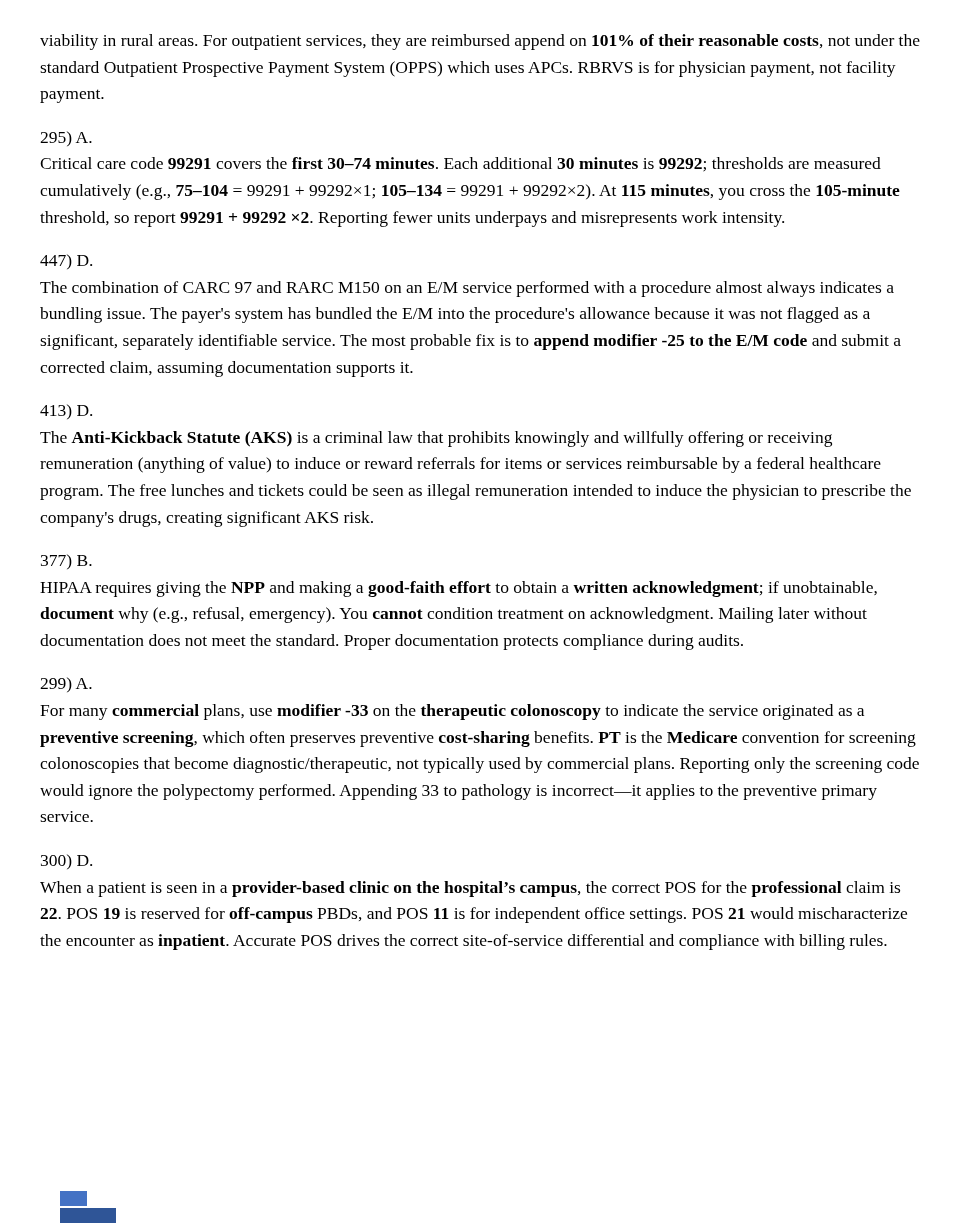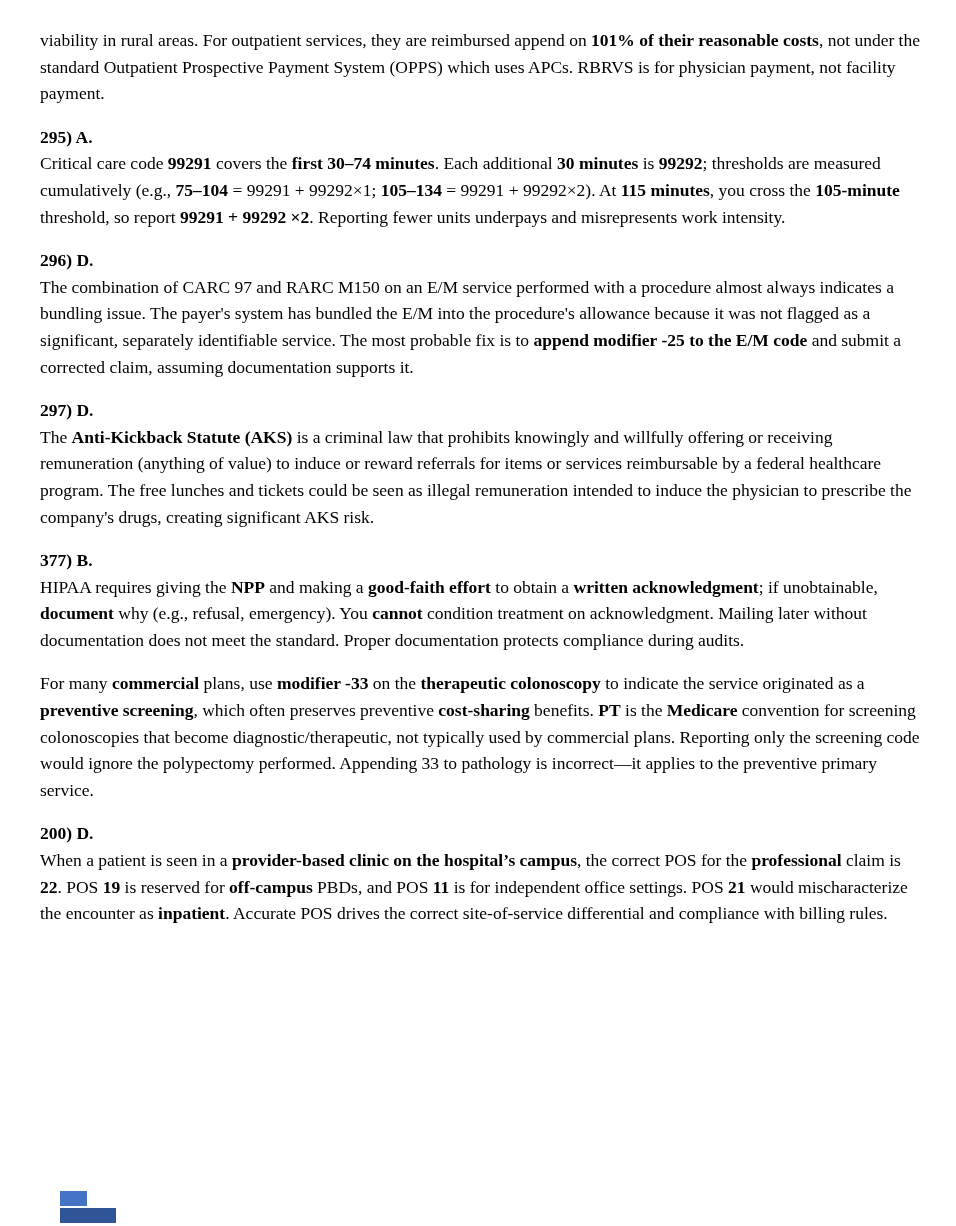--- a/index.html
+++ b/index.html
@@ -17,21 +17,21 @@
   }
   .content {
     position: absolute;
     left: 40px;
     top: 27px;
     width: 882px;
     font-size: 17.5px;
     line-height: 26.6px;
   }
   .section { margin: 0 0 17px 0; }
-  .heading { font-weight: 700; }
+  .heading { font-weight: 400; }
   .body-text { margin: 0; }
   .body-text strong { font-weight: 700; font-family: Liberation Serif, serif; }
   .footer-marks {
     position: absolute;
     left: 60px;
     top: 1191px;
   }
   .footer-marks .mark { display: block; margin-bottom: 2px; }
 </style>
 </head>
@@ -39,36 +39,37 @@
 
 <main class="content">
     <div class="section">
       <p class="body-text"><span>viability in rural areas. For outpatient services, they are reimbursed append on </span><strong>101% of their reasonable costs</strong><span>, not under the standard Outpatient Prospective Payment System (OPPS) which uses APCs. RBRVS is for physician payment, not facility payment.</span></p>
     </div>
     <div class="section">
       <div class="heading">295) A.</div>
       <p class="body-text"><span>Critical care code </span><strong>99291</strong><span> covers the </span><strong>first 30–74 minutes</strong><span>. Each additional </span><strong>30 minutes</strong><span> is </span><strong>99292</strong><span>; thresholds are measured cumulatively (e.g., </span><strong>75–104</strong><span> = 99291 + 99292×1; </span><strong>105–134</strong><span> = 99291 + 99292×2). At </span><strong>115 minutes</strong><span>, you cross the </span><strong>105-minute</strong><span> threshold, so report </span><strong>99291 + 99292 ×2</strong><span>. Reporting fewer units underpays and misrepresents work intensity.</span></p>
     </div>
     <div class="section">
-      <div class="heading">296) D.</div>
+      <div class="heading">447) D.</div>
       <p class="body-text"><span>The combination of CARC 97 and RARC M150 on an E/M service performed with a procedure almost always indicates a bundling issue. The payer's system has bundled the E/M into the procedure's allowance because it was not flagged as a significant, separately identifiable service. The most probable fix is to </span><strong>append modifier -25 to the E/M code</strong><span> and submit a corrected claim, assuming documentation supports it.</span></p>
     </div>
     <div class="section">
-      <div class="heading">297) D.</div>
+      <div class="heading">413) D.</div>
       <p class="body-text"><span>The </span><strong>Anti-Kickback Statute (AKS)</strong><span> is a criminal law that prohibits knowingly and willfully offering or receiving remuneration (anything of value) to induce or reward referrals for items or services reimbursable by a federal healthcare program. The free lunches and tickets could be seen as illegal remuneration intended to induce the physician to prescribe the company's drugs, creating significant AKS risk.</span></p>
     </div>
     <div class="section">
       <div class="heading">377) B.</div>
       <p class="body-text"><span>HIPAA requires giving the </span><strong>NPP</strong><span> and making a </span><strong>good-faith effort</strong><span> to obtain a </span><strong>written acknowledgment</strong><span>; if unobtainable, </span><strong>document</strong><span> why (e.g., refusal, emergency). You </span><strong>cannot</strong><span> condition treatment on acknowledgment. Mailing later without documentation does not meet the standard. Proper documentation protects compliance during audits.</span></p>
     </div>
     <div class="section">
+      <div class="heading">299) A.</div>
       <p class="body-text"><span>For many </span><strong>commercial</strong><span> plans, use </span><strong>modifier -33</strong><span> on the </span><strong>therapeutic colonoscopy</strong><span> to indicate the service originated as a </span><strong>preventive screening</strong><span>, which often preserves preventive </span><strong>cost-sharing</strong><span> benefits. </span><strong>PT</strong><span> is the </span><strong>Medicare</strong><span> convention for screening colonoscopies that become diagnostic/therapeutic, not typically used by commercial plans. Reporting only the screening code would ignore the polypectomy performed. Appending 33 to pathology is incorrect—it applies to the preventive primary service.</span></p>
     </div>
     <div class="section">
-      <div class="heading">200) D.</div>
+      <div class="heading">300) D.</div>
       <p class="body-text"><span>When a patient is seen in a </span><strong>provider-based clinic on the hospital’s campus</strong><span>, the correct POS for the </span><strong>professional</strong><span> claim is </span><strong>22</strong><span>. POS </span><strong>19</strong><span> is reserved for </span><strong>off-campus</strong><span> PBDs, and POS </span><strong>11</strong><span> is for independent office settings. POS </span><strong>21</strong><span> would mischaracterize the encounter as </span><strong>inpatient</strong><span>. Accurate POS drives the correct site-of-service differential and compliance with billing rules.</span></p>
     </div>
   </main>
 
 <div class="footer-marks">
   <span class="mark" style="background: rgb(68, 114, 196); width: 27px; height: 15px;"></span>
   <span class="mark" style="background: rgb(47, 85, 151); width: 56px; height: 15px;"></span>
 </div>
 
 </body></html>

